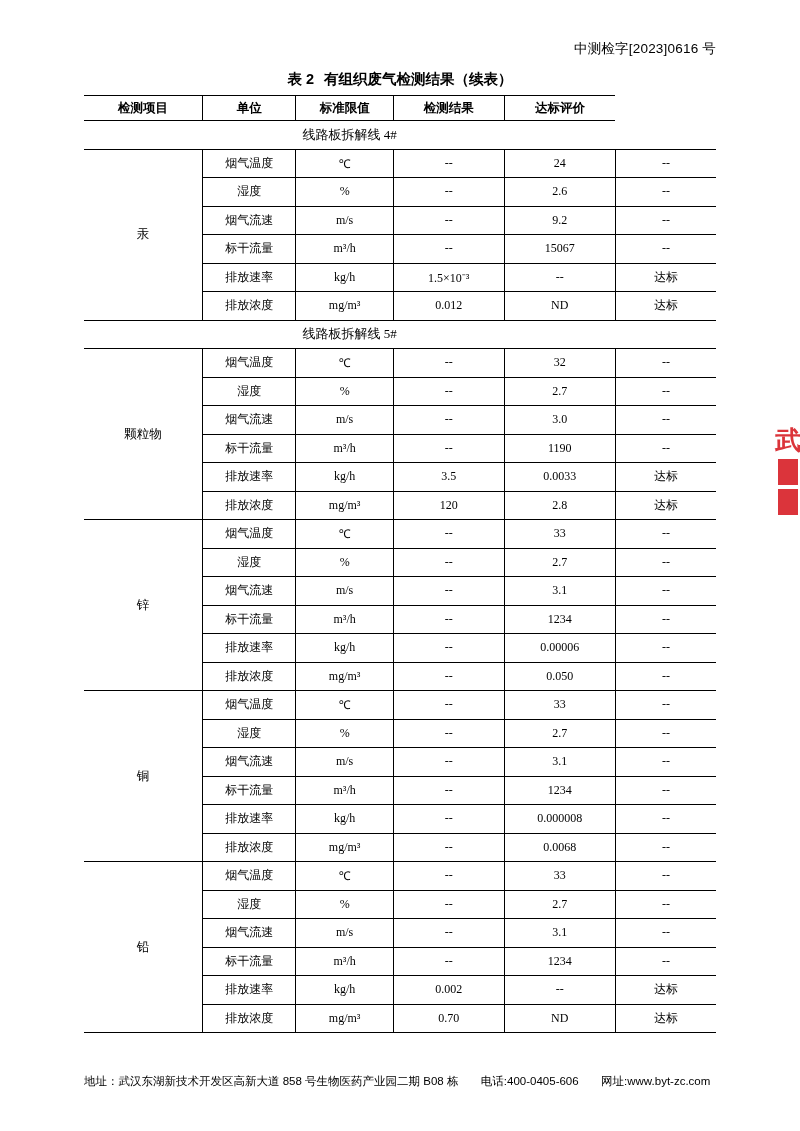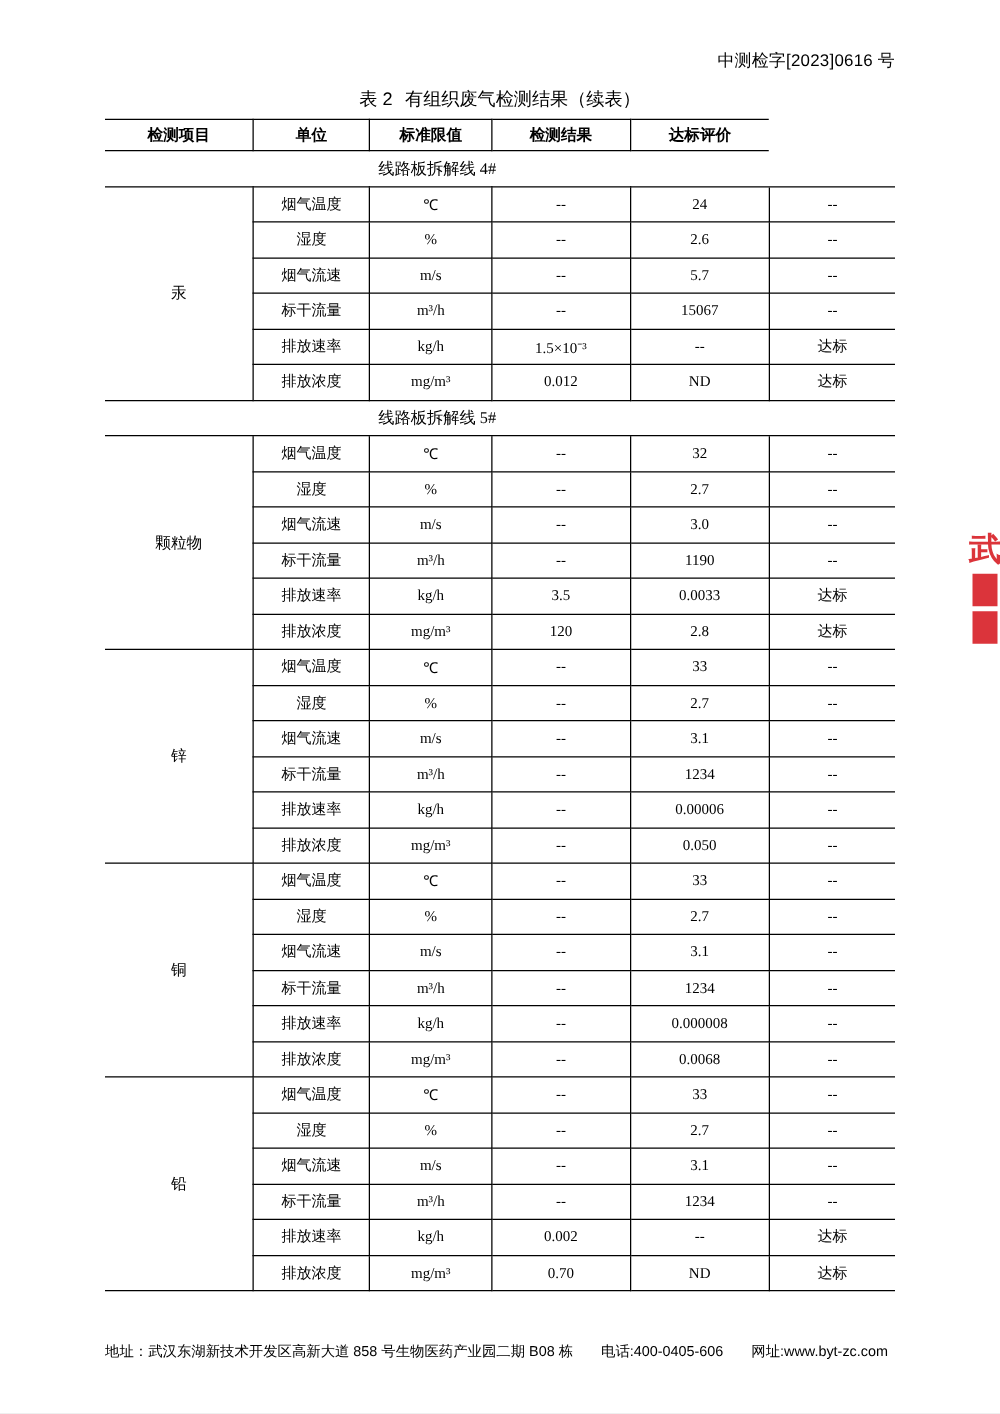--- a/index.html
+++ b/index.html
@@ -25,21 +25,21 @@
     font-family: "Liberation Sans", sans-serif;
     letter-spacing: 0.2px;
   }
   .table-title {
     position: absolute;
     top: 70px;
     left: 0;
     width: 800px;
     text-align: center;
     font-size: 14.5px;
-    font-weight: normal;
+    font-weight: bold;
     font-family: "Liberation Sans", sans-serif;
   }
   .table-title .tnum {
     margin-right: 10px;
   }
   table.maintable {
     position: absolute;
     top: 95px;
     left: 84px;
     width: 632px;
@@ -171,21 +171,21 @@
           <td class="param vline">湿度</td>
           <td class="col2 vline">%</td>
           <td class="col3 vline">--</td>
           <td class="col4 vline">2.6</td>
           <td class="col5">--</td>
         </tr>
         <tr>
           <td class="param vline">烟气流速</td>
           <td class="col2 vline">m/s</td>
           <td class="col3 vline">--</td>
-          <td class="col4 vline">5.7</td>
+          <td class="col4 vline">9.2</td>
           <td class="col5">--</td>
         </tr>
         <tr>
           <td class="param vline">标干流量</td>
           <td class="col2 vline">m³/h</td>
           <td class="col3 vline">--</td>
           <td class="col4 vline">15067</td>
           <td class="col5">--</td>
         </tr>
         <tr>

